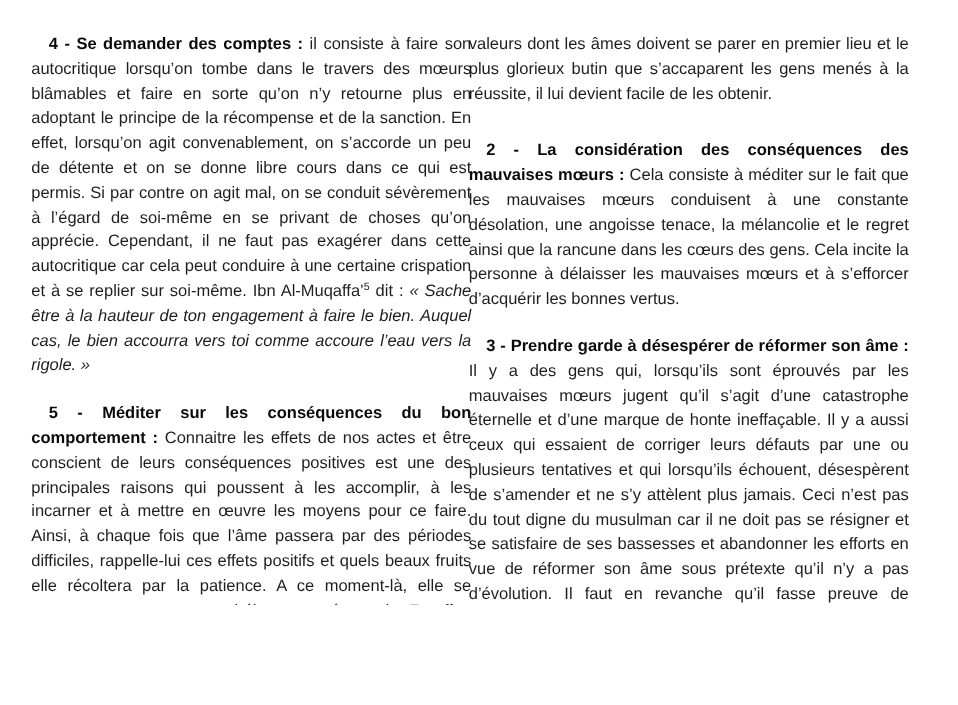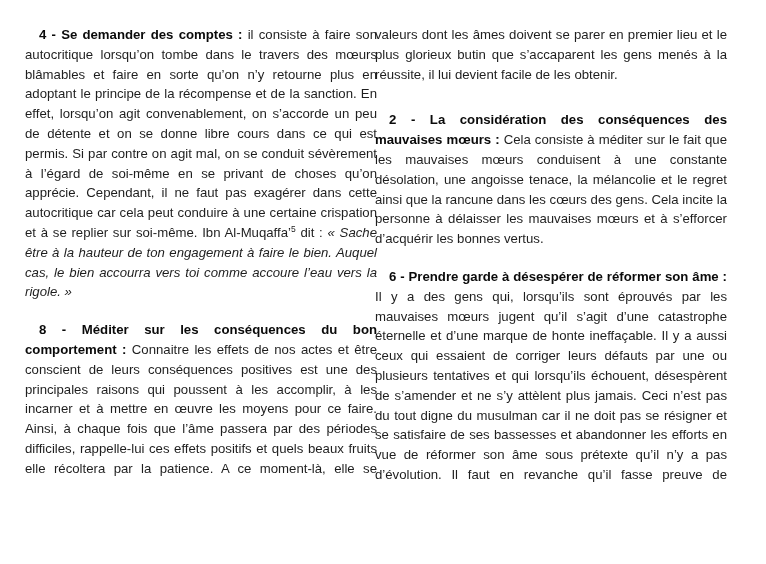--- a/index.html
+++ b/index.html
@@ -67,36 +67,36 @@
 </head>
 <body>
 
 <div class="canvas">
 
   <div class="page page-left">
 
     <p class="para indent"><span class="hd">4 - Se demander des comptes :</span>
       <span>il consiste à faire son autocritique lorsqu’on tombe dans le travers des mœurs blâmables et faire en sorte qu’on n’y retourne plus en adoptant le principe de la récompense et de la sanction. En effet, lorsqu’on agit convenablement, on s’accorde un peu de détente et on se donne libre cours dans ce qui est permis. Si par contre on agit mal, on se conduit sévèrement à l’égard de soi-même en se privant de choses qu’on apprécie. Cependant, il ne faut pas exagérer dans cette autocritique car cela peut conduire à une certaine crispation et à se replier sur soi-même. Ibn Al-Muqaffa’</span><sup class="ref">5</sup><span> dit : </span><em class="quote">« Sache être à la hauteur de ton engagement à faire le bien. Auquel cas, le bien accourra vers toi comme accoure l’eau vers la rigole. »</em></p>
 
-    <p class="para indent"><span class="hd">8 - Méditer sur les conséquences du bon comportement :</span>
+    <p class="para indent"><span class="hd">5 - Méditer sur les conséquences du bon comportement :</span>
       <span>Connaitre les effets de nos actes et être conscient de leurs conséquences positives est une des principales raisons qui poussent à les accomplir, à les incarner et à mettre en œuvre les moyens pour ce faire. Ainsi, à chaque fois que l’âme passera par des périodes difficiles, rappelle-lui ces effets positifs et quels beaux fruits elle récoltera par la patience. A ce moment-là, elle se soumettra et se montrera obéissante et épanouie. En effet, lorsqu’une personne désire acquérir les nobles vertus tout étant consciente que ce sont les</span></p>
 
     <div class="footnote-rule"></div>
 
     <div class="footnote"><sup>5</sup>
       <span>Penseur et écrivain musulman d’origine perse du 9</span><sup>ème</sup><span> siècle de l’Hégire</span></div>
 
     <div class="pageno">10</div>
   </div>
 
   <div class="page page-right">
 
     <p class="para cont"><span>valeurs dont les âmes doivent se parer en premier lieu et le plus glorieux butin que s’accaparent les gens menés à la réussite, il lui devient facile de les obtenir.</span></p>
 
     <p class="para indent"><span class="hd">2 - La considération des conséquences des mauvaises mœurs :</span>
       <span>Cela consiste à méditer sur le fait que les mauvaises mœurs conduisent à une constante désolation, une angoisse tenace, la mélancolie et le regret ainsi que la rancune dans les cœurs des gens. Cela incite la personne à délaisser les mauvaises mœurs et à s’efforcer d’acquérir les bonnes vertus.</span></p>
 
-    <p class="para indent"><span class="hd">6 - Prendre garde à désespérer de réformer son âme :</span>
+    <p class="para indent"><span class="hd">3 - Prendre garde à désespérer de réformer son âme :</span>
       <span>Il y a des gens qui, lorsqu’ils sont éprouvés par les mauvaises mœurs jugent qu’il s’agit d’une catastrophe éternelle et d’une marque de honte ineffaçable. Il y a aussi ceux qui essaient de corriger leurs défauts par une ou plusieurs tentatives et qui lorsqu’ils échouent, désespèrent de s’amender et ne s’y attèlent plus jamais. Ceci n’est pas du tout digne du musulman car il ne doit pas se résigner et se satisfaire de ses bassesses et abandonner les efforts en vue de réformer son âme sous prétexte qu’il n’y a pas d’évolution. Il faut en revanche qu’il fasse preuve de résolution, aiguise sa détermination, s’investisse à se perfectionner avec un grand sérieux pour éradiquer ses défauts. On ne compte plus le nombre de</span></p>
 
   </div>
 
 </div>
 
 </body></html>

